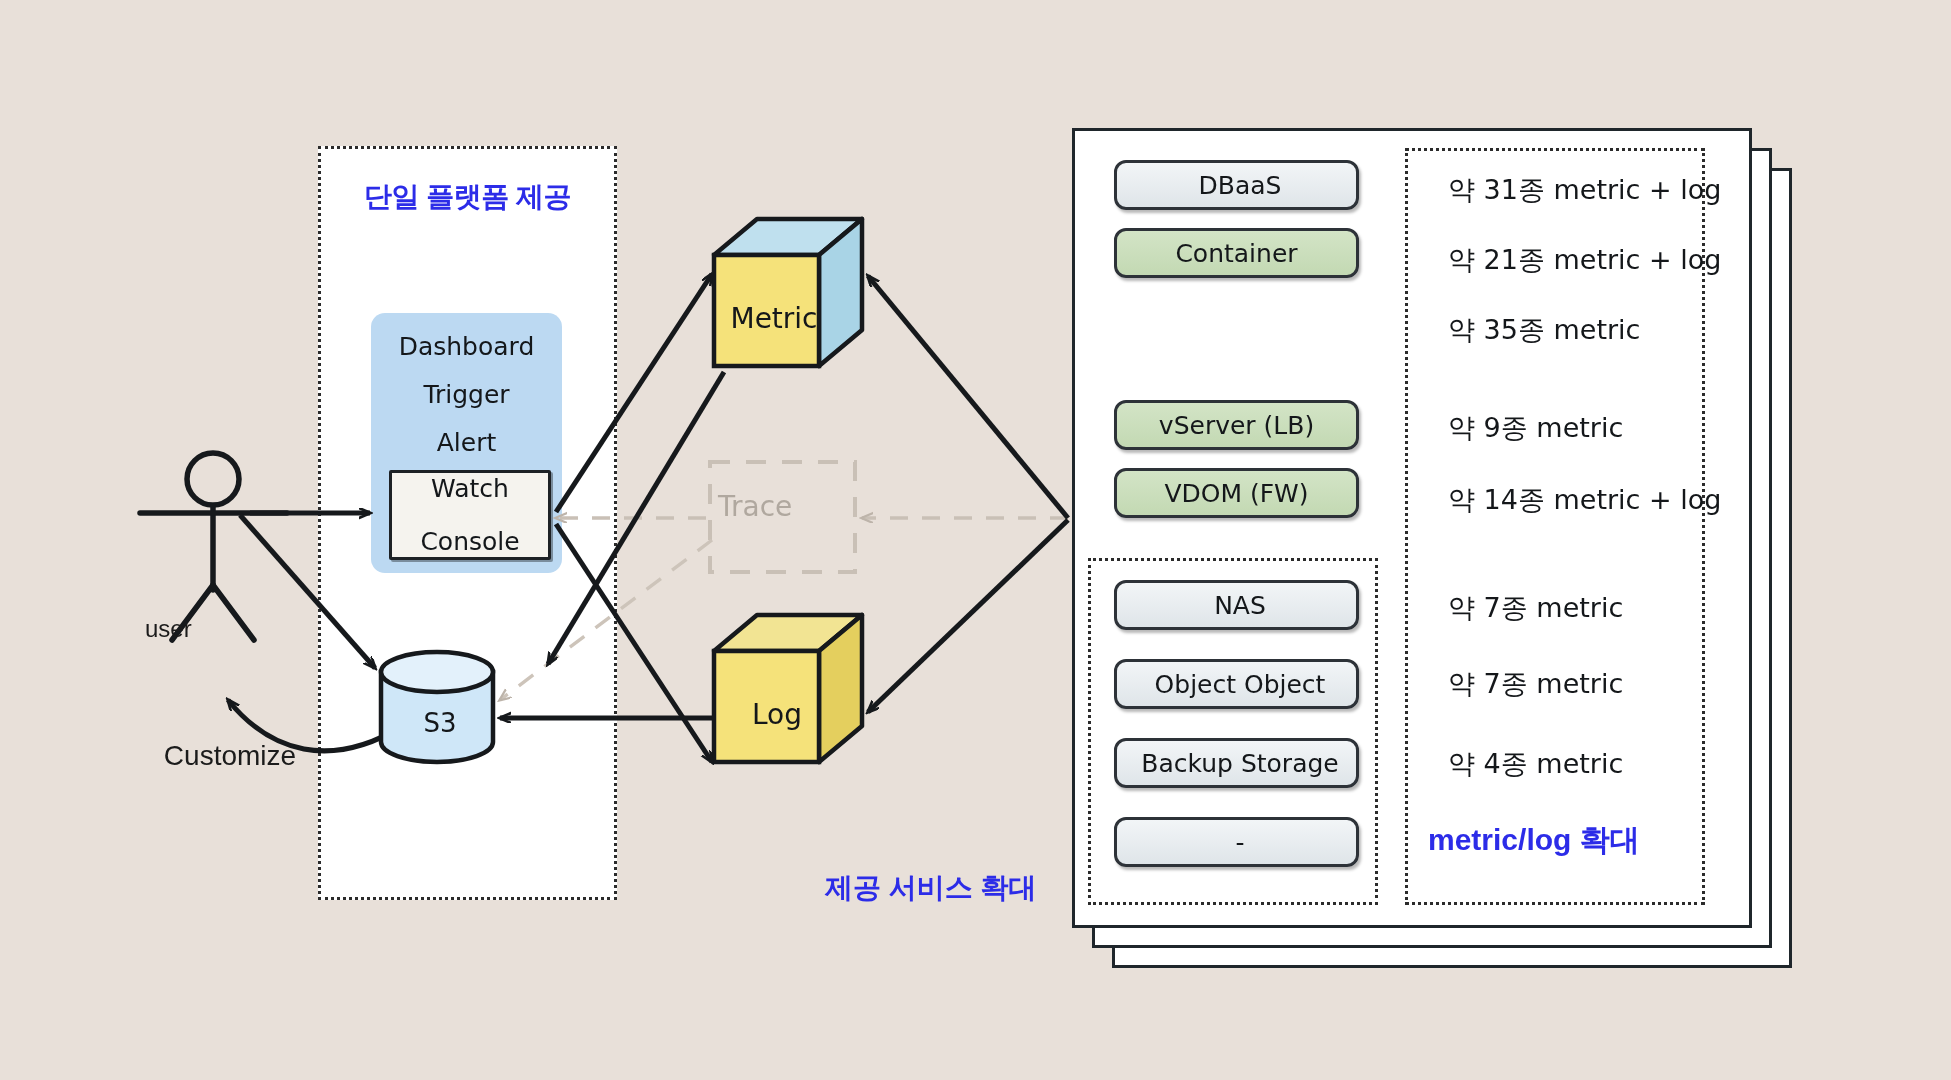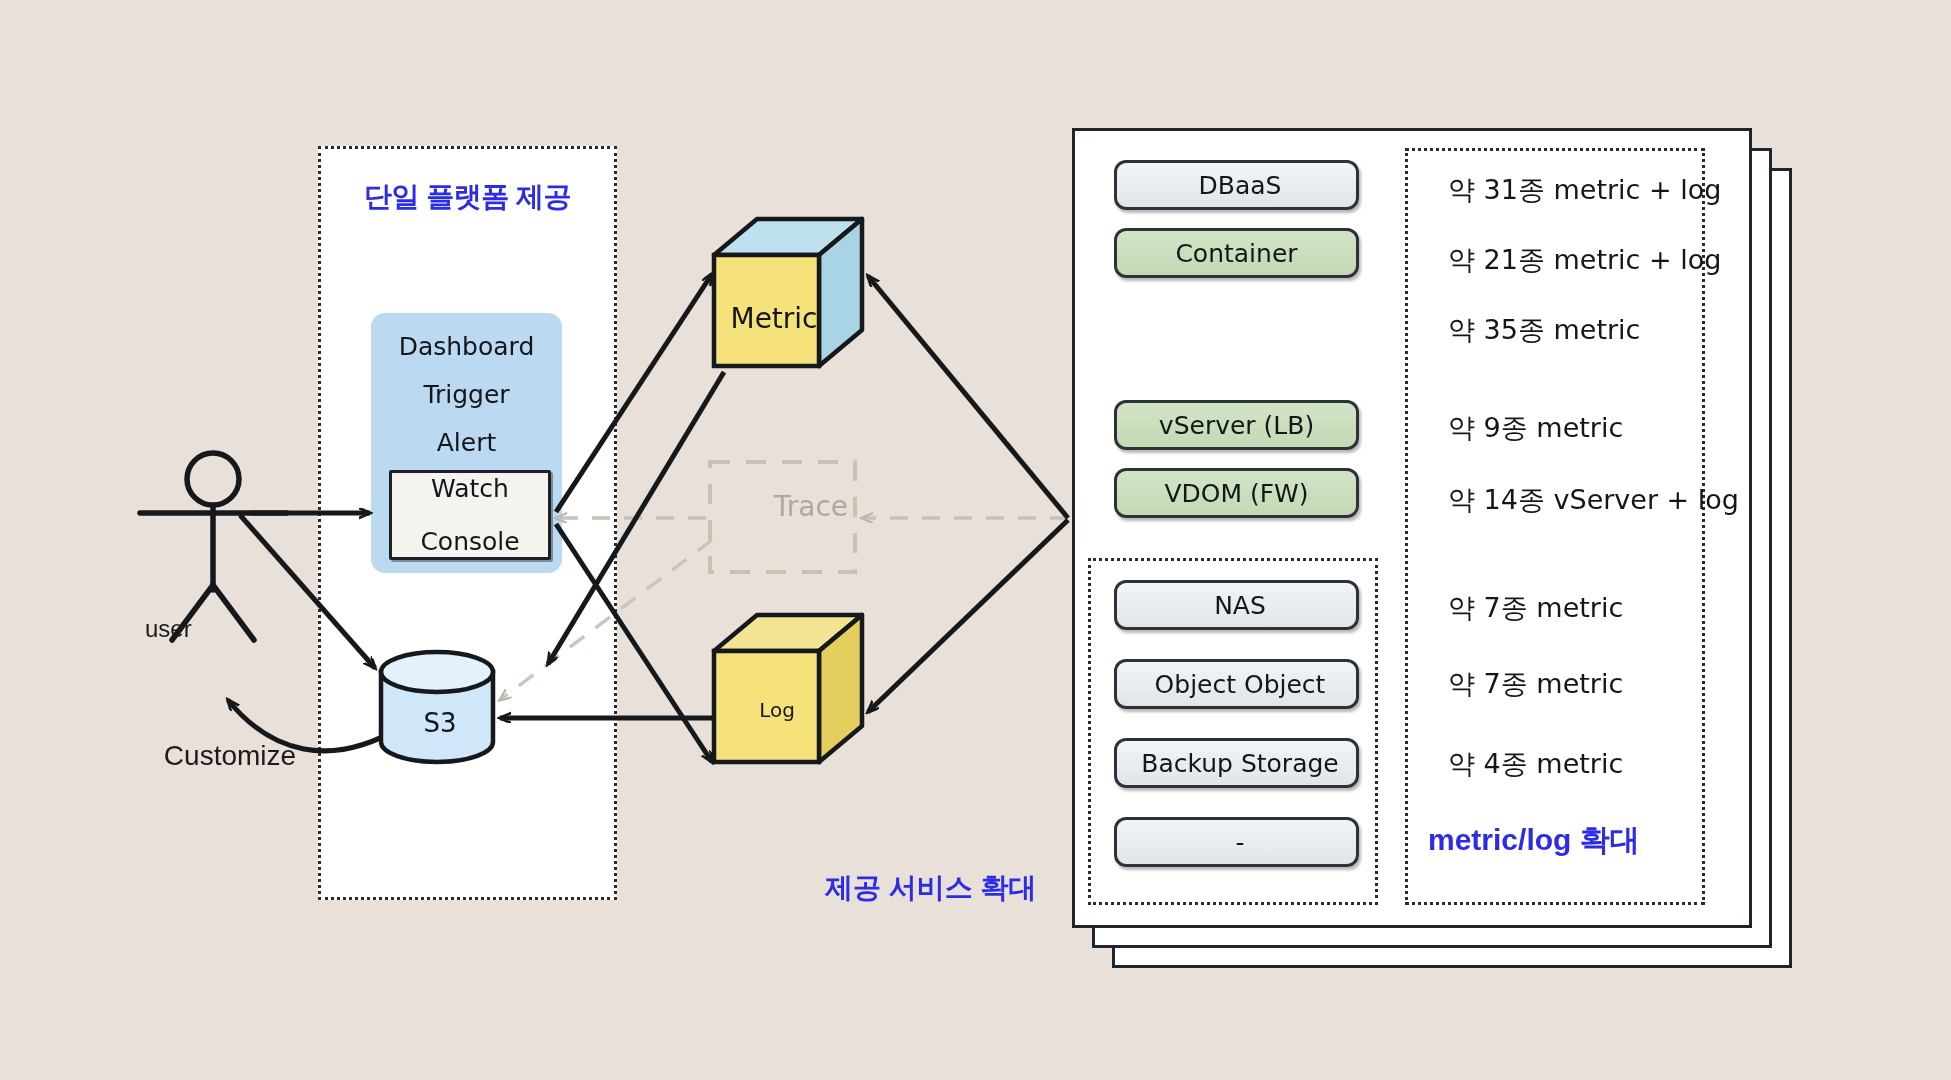--- a/index.html
+++ b/index.html
@@ -46,23 +46,23 @@
     display:flex;flex-direction:column;align-items:center;justify-content:center;
     font-size:25px;line-height:33px;color:#14171a;text-align:center;gap:20px;
   }
 
   
   #user-label{position:absolute;left:145px;top:615px;width:110px;text-align:left;font-size:24px;}
   #customize-label{position:absolute;left:140px;top:740px;width:180px;text-align:center;font-size:28px;}
 
   
   #metric-label{position:absolute;left:714px;top:302px;width:120px;text-align:center;font-size:28px;}
-  #log-label{position:absolute;left:722px;top:698px;width:110px;text-align:center;font-size:20px;}
+  #log-label{position:absolute;left:722px;top:698px;width:110px;text-align:center;font-size:28px;}
   #s3-label{position:absolute;left:385px;top:708px;width:110px;text-align:center;font-size:26px;}
-  #trace-label{position:absolute;left:718px;top:490px;width:130px;text-align:right;font-size:28px;color:#b0a89f;}
+  #trace-label{position:absolute;left:718px;top:490px;width:130px;text-align:left;font-size:28px;color:#b0a89f;}
 
   
   #svc-caption{position:absolute;left:825px;top:822px;font-size:28px;margin-top:47px;}
   #ml-caption{position:absolute;left:1428px;top:820px;font-size:30px;}
 
   
   .sheet{
     position:absolute;background:#ffffff;border:3px solid #1f262b;
     box-sizing:border-box;
   }
@@ -215,21 +215,21 @@
       <span>Backup Storage</span>
     </div>
   <div class="pill grey" style="top:817px">
       <span>-</span>
     </div>
 
   <div class="metric-line hand" style="top:172px">약 31종 metric + log</div>
   <div class="metric-line hand" style="top:242px">약 21종 metric + log</div>
   <div class="metric-line hand" style="top:312px">약 35종 metric</div>
   <div class="metric-line hand" style="top:410px">약 9종 metric</div>
-  <div class="metric-line hand" style="top:482px">약 14종 vServer + log</div>
+  <div class="metric-line hand" style="top:482px">약 14종 metric + log</div>
   <div class="metric-line hand" style="top:590px">약 7종 metric</div>
   <div class="metric-line hand" style="top:666px">약 7종 metric</div>
   <div class="metric-line hand" style="top:746px">약 4종 metric</div>
 
   <div id="svc-caption" class="blue">제공 서비스 확대</div>
   <div id="ml-caption" class="blue">metric/log 확대</div>
 
 </div>
 
 </body></html>

